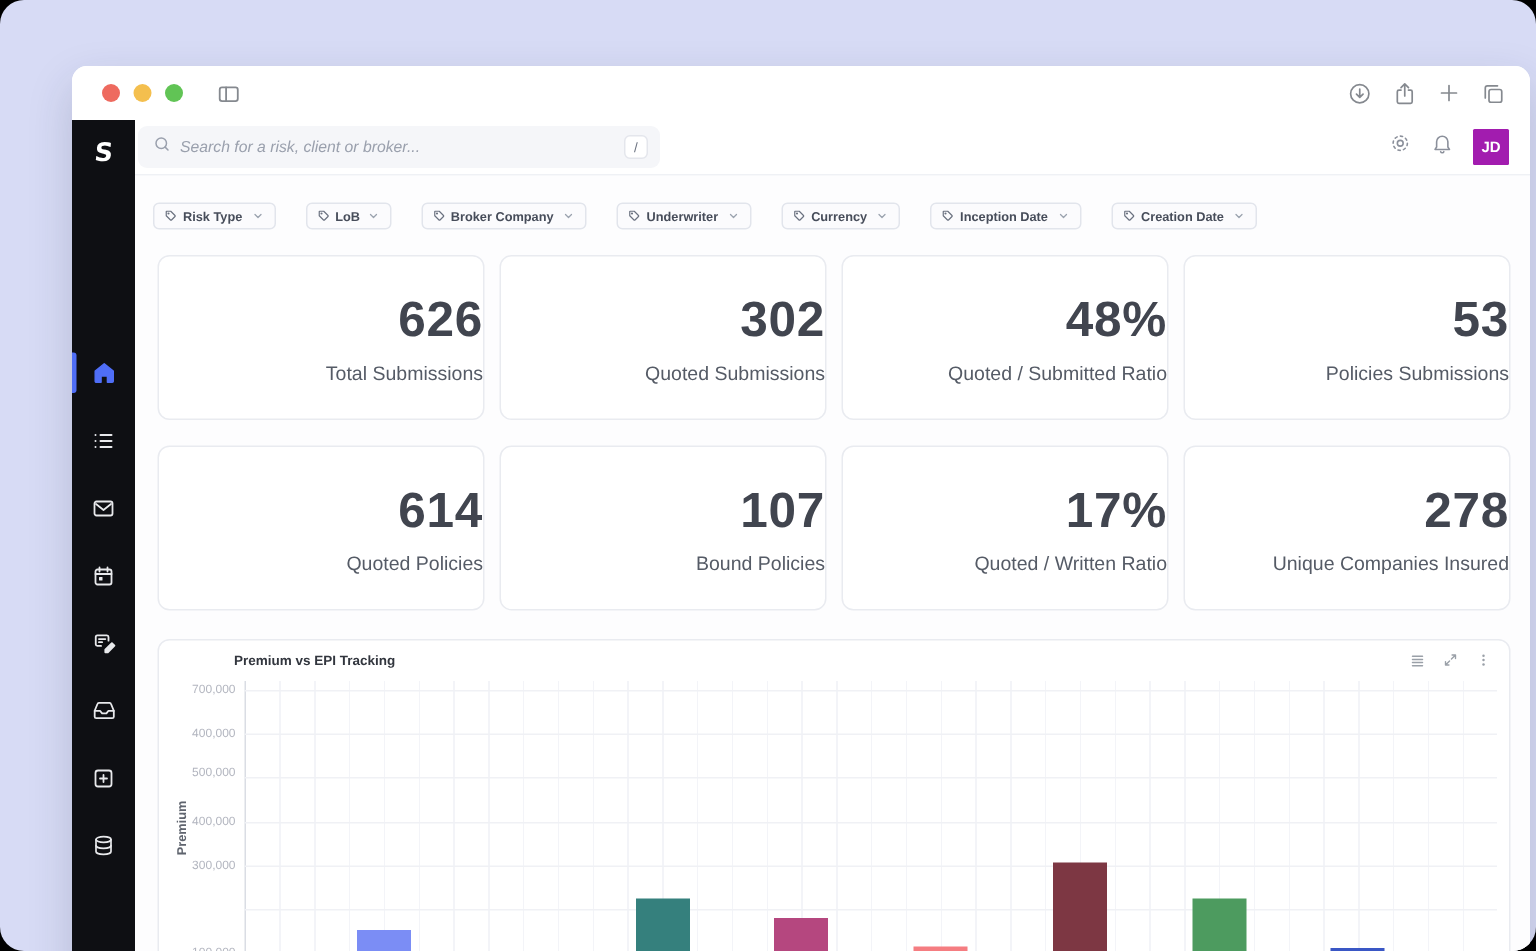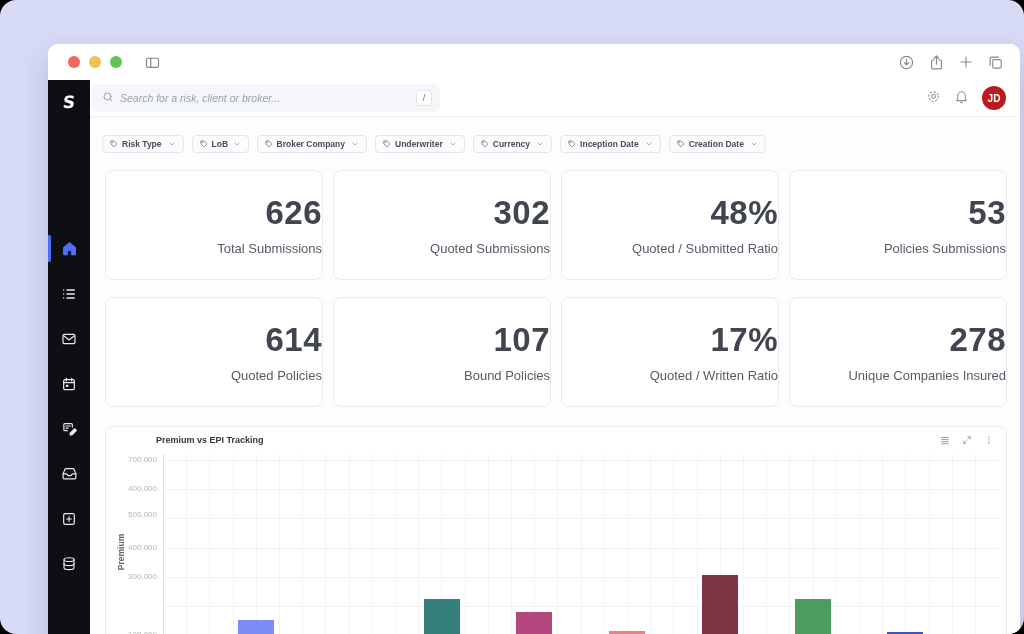--- a/index.html
+++ b/index.html
@@ -29,24 +29,24 @@
 
   .main { flex:1; background:#fdfdfe; position:relative; min-width:0; }
 
   
   .toolbar { height:37px; display:flex; align-items:center; border-bottom:1px solid #eff1f5; background:#fff; padding:0 14px 0 2px; }
   .search { position:relative; width:348px; height:28px; background:#f5f6f9; border-radius:6px; display:flex; align-items:center; padding:0 8px 0 10px; color:#9aa0ad; }
   .search input { flex:1; border:none; outline:none; background:transparent; font-style:italic; font-size:10.5px; color:#5c6270; margin-left:6px; font-family:"Liberation Sans", sans-serif; }
   .search input::placeholder { color:#9aa0ad; }
   .slash { width:16px; height:16px; background:#fff; border:1px solid #e4e6ec; border-radius:4px; font-size:9px; color:#6b7280; display:flex; align-items:center; justify-content:center; font-style:normal; }
   .tool-right { margin-left:auto; display:flex; align-items:center; gap:13px; color:#8b909b; }
-  .avatar { width:24px; height:24px; border-radius:12px; background:#b91c1c; color:#fff; font-size:10px; font-weight:700; display:flex; align-items:center; justify-content:center; cursor:pointer; }
-
-  
-  .filters { display:flex; gap:8px; padding:18px 0 0 12px; }
+  .avatar { width:24px; height:24px; border-radius:1px; background:#a21caf; color:#fff; font-size:10px; font-weight:700; display:flex; align-items:center; justify-content:center; cursor:pointer; }
+
+  
+  .filters { display:flex; gap:20px; padding:18px 0 0 12px; }
   .chip { height:18px; display:inline-flex; align-items:center; gap:4px; background:#fbfbfd; border:1px solid #e2e5ec; border-radius:4px; padding:0 7px; font-size:8.5px; font-weight:600; color:#474d5a; cursor:pointer; white-space:nowrap; }
   .chip .tag { color:#6b7280; display:inline-flex; }
   .chip .chev { color:#9aa2ae; display:inline-flex; margin-left:2px; }
   .chip.wide { min-width:57px; }
   .chip.wide .chev { margin-left:auto; }
 
   
   .cards { margin:17px 0 0 15px; width:902px; display:grid; grid-template-columns:repeat(4,1fr); gap:17px 10px; }
   .card { height:110px; background:#fff; border:1px solid #e9ebf0; border-radius:8px; display:flex; flex-direction:column; align-items:flex-end; justify-content:center; gap:9px; }
   .card .num { font-size:33px; font-weight:600; color:#41454f; letter-spacing:.5px; }

